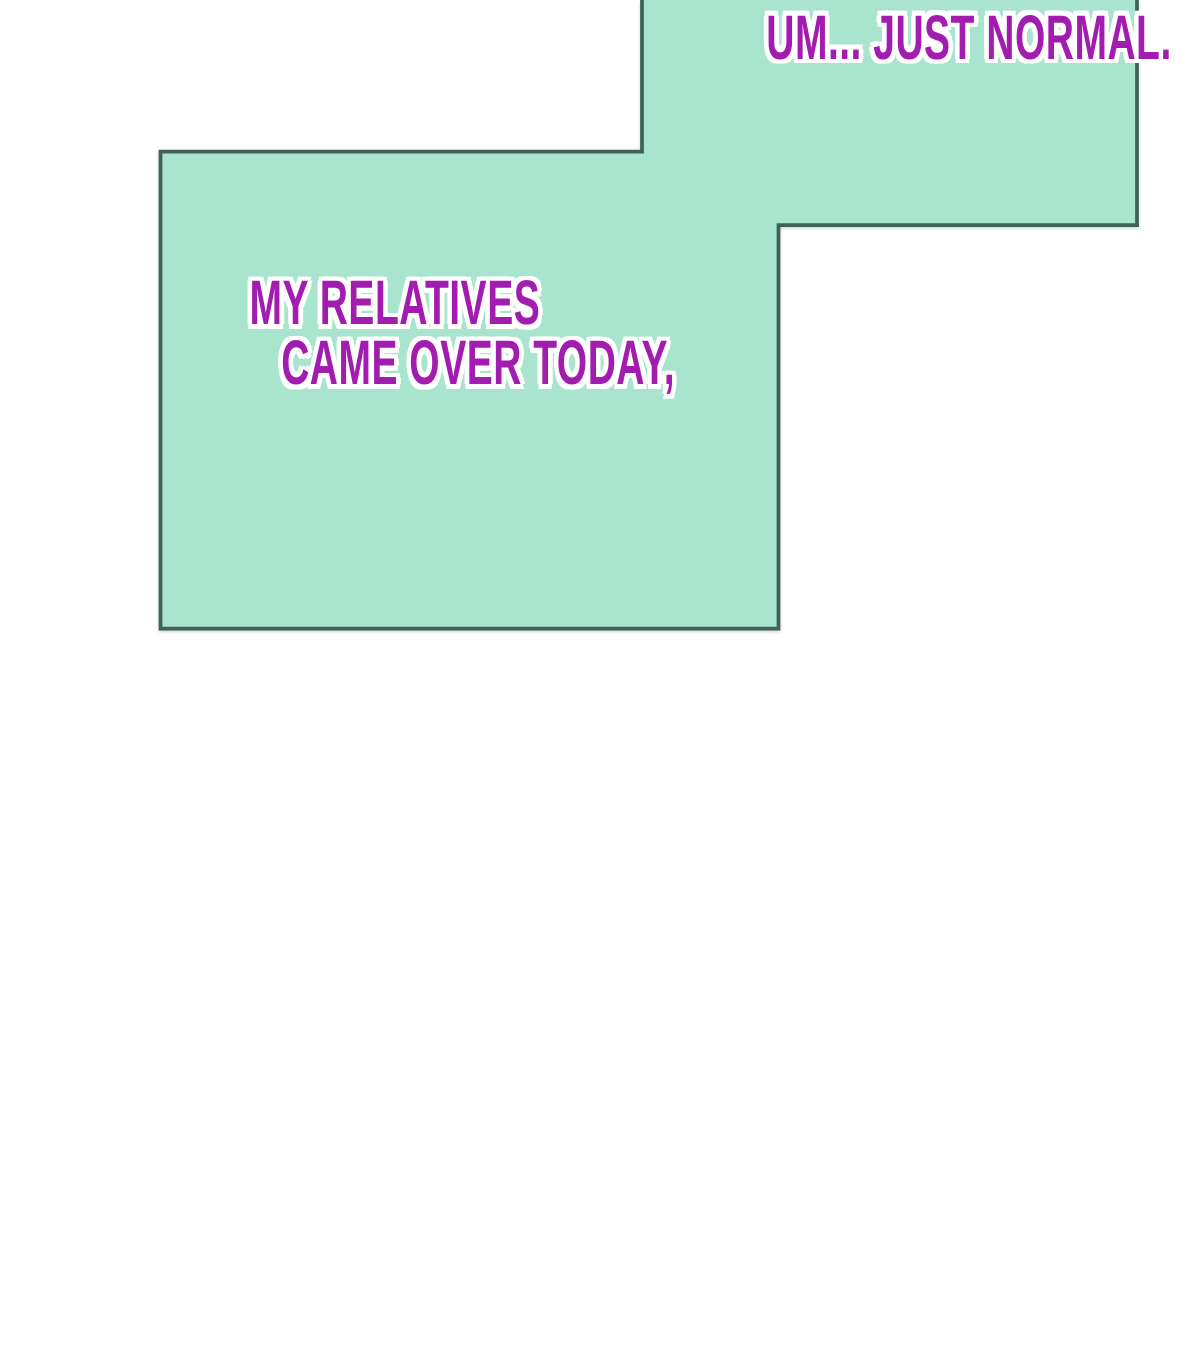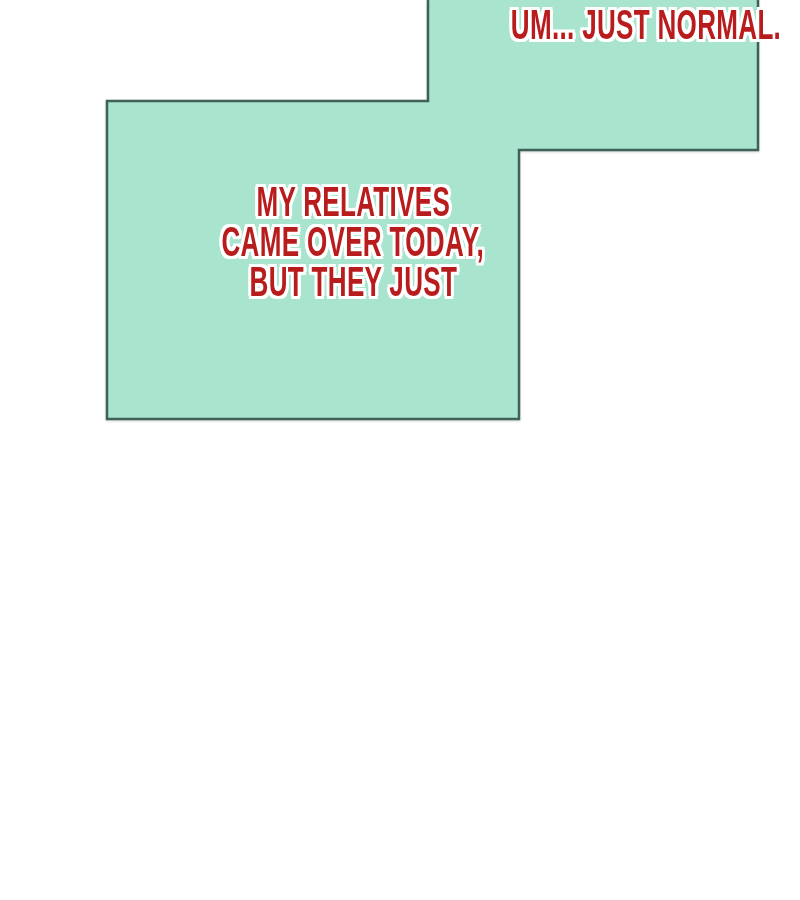--- a/index.html
+++ b/index.html
@@ -19,23 +19,22 @@
     position: absolute;
     left: 0;
     top: 0;
     width: 800px;
     height: 900px;
     pointer-events: none;
     filter: drop-shadow(0 1px 1px rgba(60, 90, 80, 0.25));
   }
   .bubble-text {
     position: absolute;
-    text-align: center;
     font-weight: bold;
-    color: #b91c1c;
+    color: #a21caf;
     white-space: nowrap;
   }
   .condense {
     display: inline-block;
     transform: scaleX(0.62);
     transform-origin: 50% 50%;
     letter-spacing: 0.5px;
     text-shadow:
       -4px -3px 0 #fff,  4px -3px 0 #fff,
       -4px  3px 0 #fff,  4px  3px 0 #fff,
@@ -69,16 +68,15 @@
     <polygon points="428,-5 758,-5 758,150 519,150 519,419 107,419 107,101 428,101" stroke-width="2.5" fill="#a8e4ce" stroke="#3f6158"></polygon>
   </svg>
 
   <div class="bubble-text bubble-text-right">
     <span class="condense">UM... JUST NORMAL.</span>
   </div>
 
   <div class="bubble-text bubble-text-left">
     <span class="line"><span class="condense">MY RELATIVES</span></span>
     <span class="line"><span class="condense">CAME OVER TODAY,</span></span>
-    <span class="line"><span class="condense">BUT THEY JUST</span></span>
   </div>
 
 </div>
 
 </body></html>

